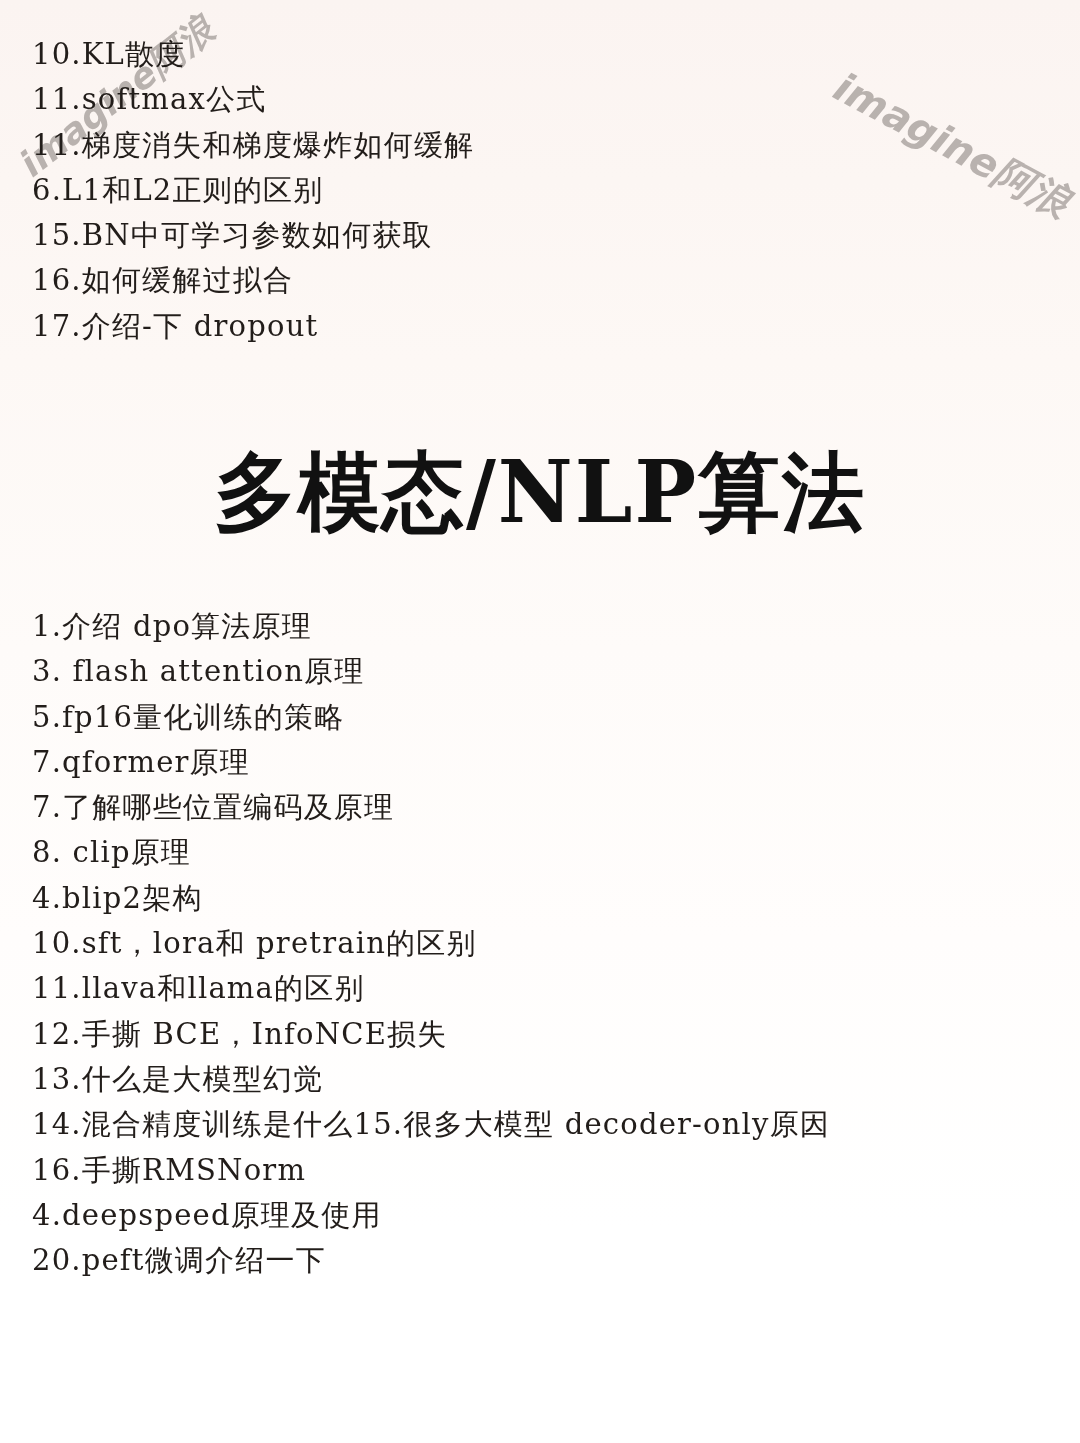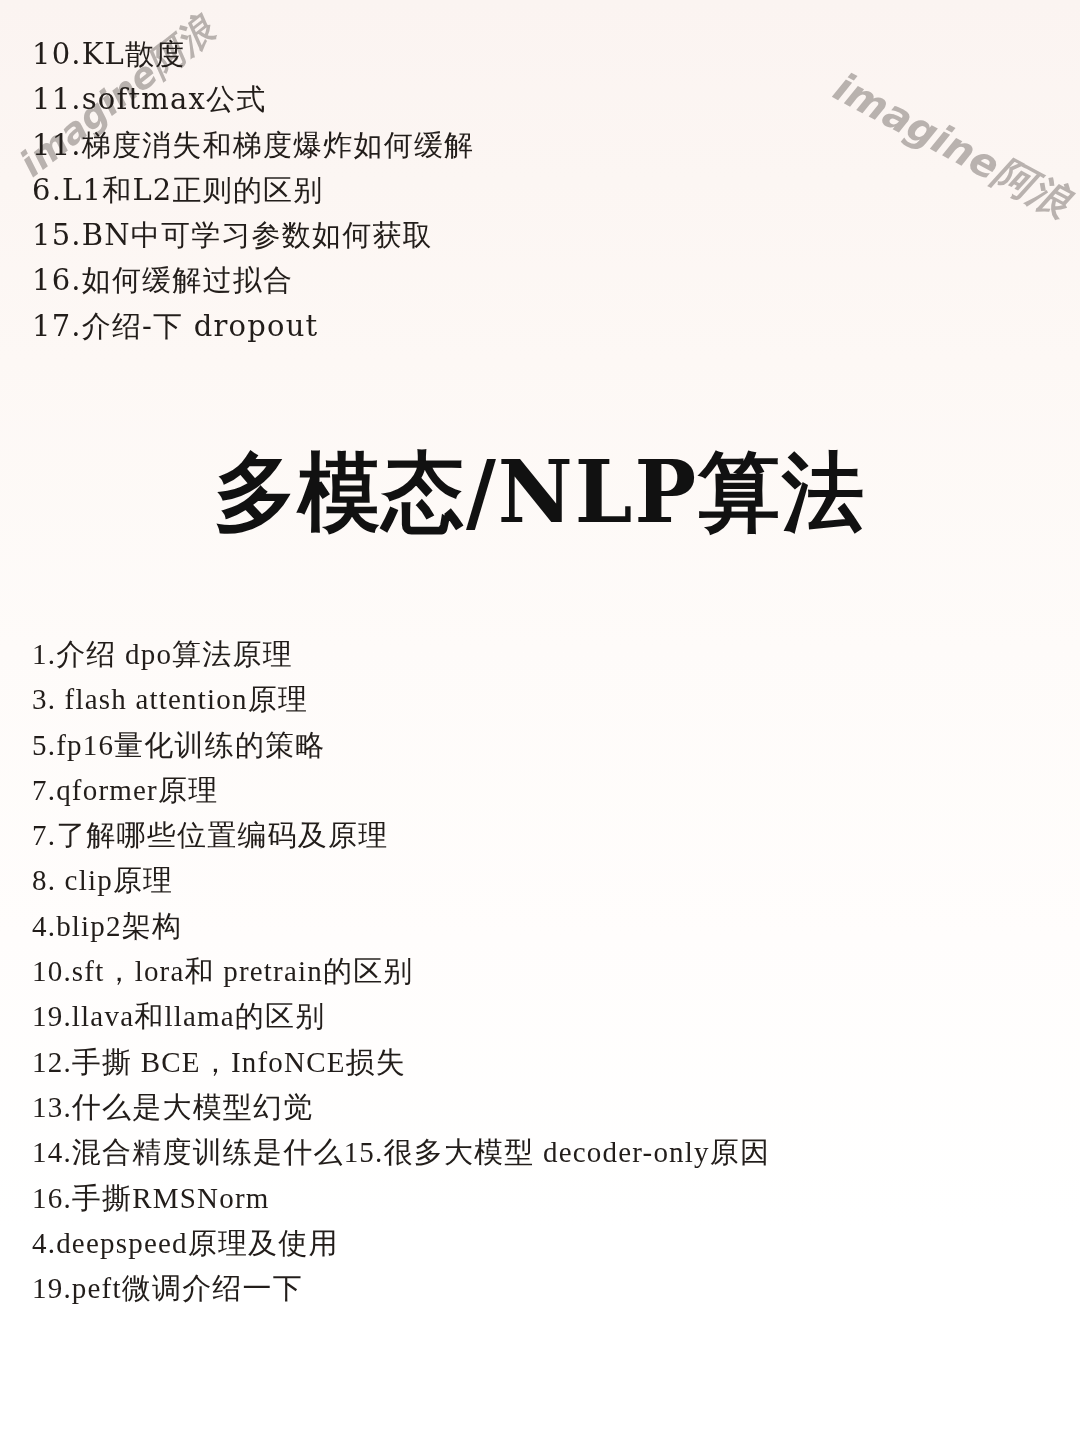--- a/index.html
+++ b/index.html
@@ -27,22 +27,21 @@
       line-height: 45.3px;
       height: 45.3px;
       letter-spacing: 1.2px;
       white-space: nowrap;
       color: #221d1a;
     }
     .list-top {
       top: 24px;
     }
     .list-bottom {
-      top: 624px;
-      font-family: Liberation Serif, serif;
+      top: 596px;
     }
     .section-title {
       position: absolute;
       left: 0;
       top: 442px;
       width: 1080px;
       text-align: center;
       font-family: "DejaVu Serif", "Liberation Serif", serif;
       font-weight: bold;
       font-size: 82px;
@@ -96,20 +95,20 @@
 
 <ul class="list list-bottom">
   <li>1.介绍 dpo算法原理</li>
   <li>3. flash attention原理</li>
   <li>5.fp16量化训练的策略</li>
   <li>7.qformer原理</li>
   <li>7.了解哪些位置编码及原理</li>
   <li>8. clip原理</li>
   <li>4.blip2架构</li>
   <li>10.sft，lora和 pretrain的区别</li>
-  <li>19.llava和llama的区别</li>
+  <li>11.llava和llama的区别</li>
   <li>12.手撕 BCE，InfoNCE损失</li>
   <li>13.什么是大模型幻觉</li>
   <li>14.混合精度训练是什么15.很多大模型 decoder-only原因</li>
   <li>16.手撕RMSNorm</li>
   <li>4.deepspeed原理及使用</li>
-  <li>19.peft微调介绍一下</li>
+  <li>20.peft微调介绍一下</li>
 </ul>
 
 </body></html>

